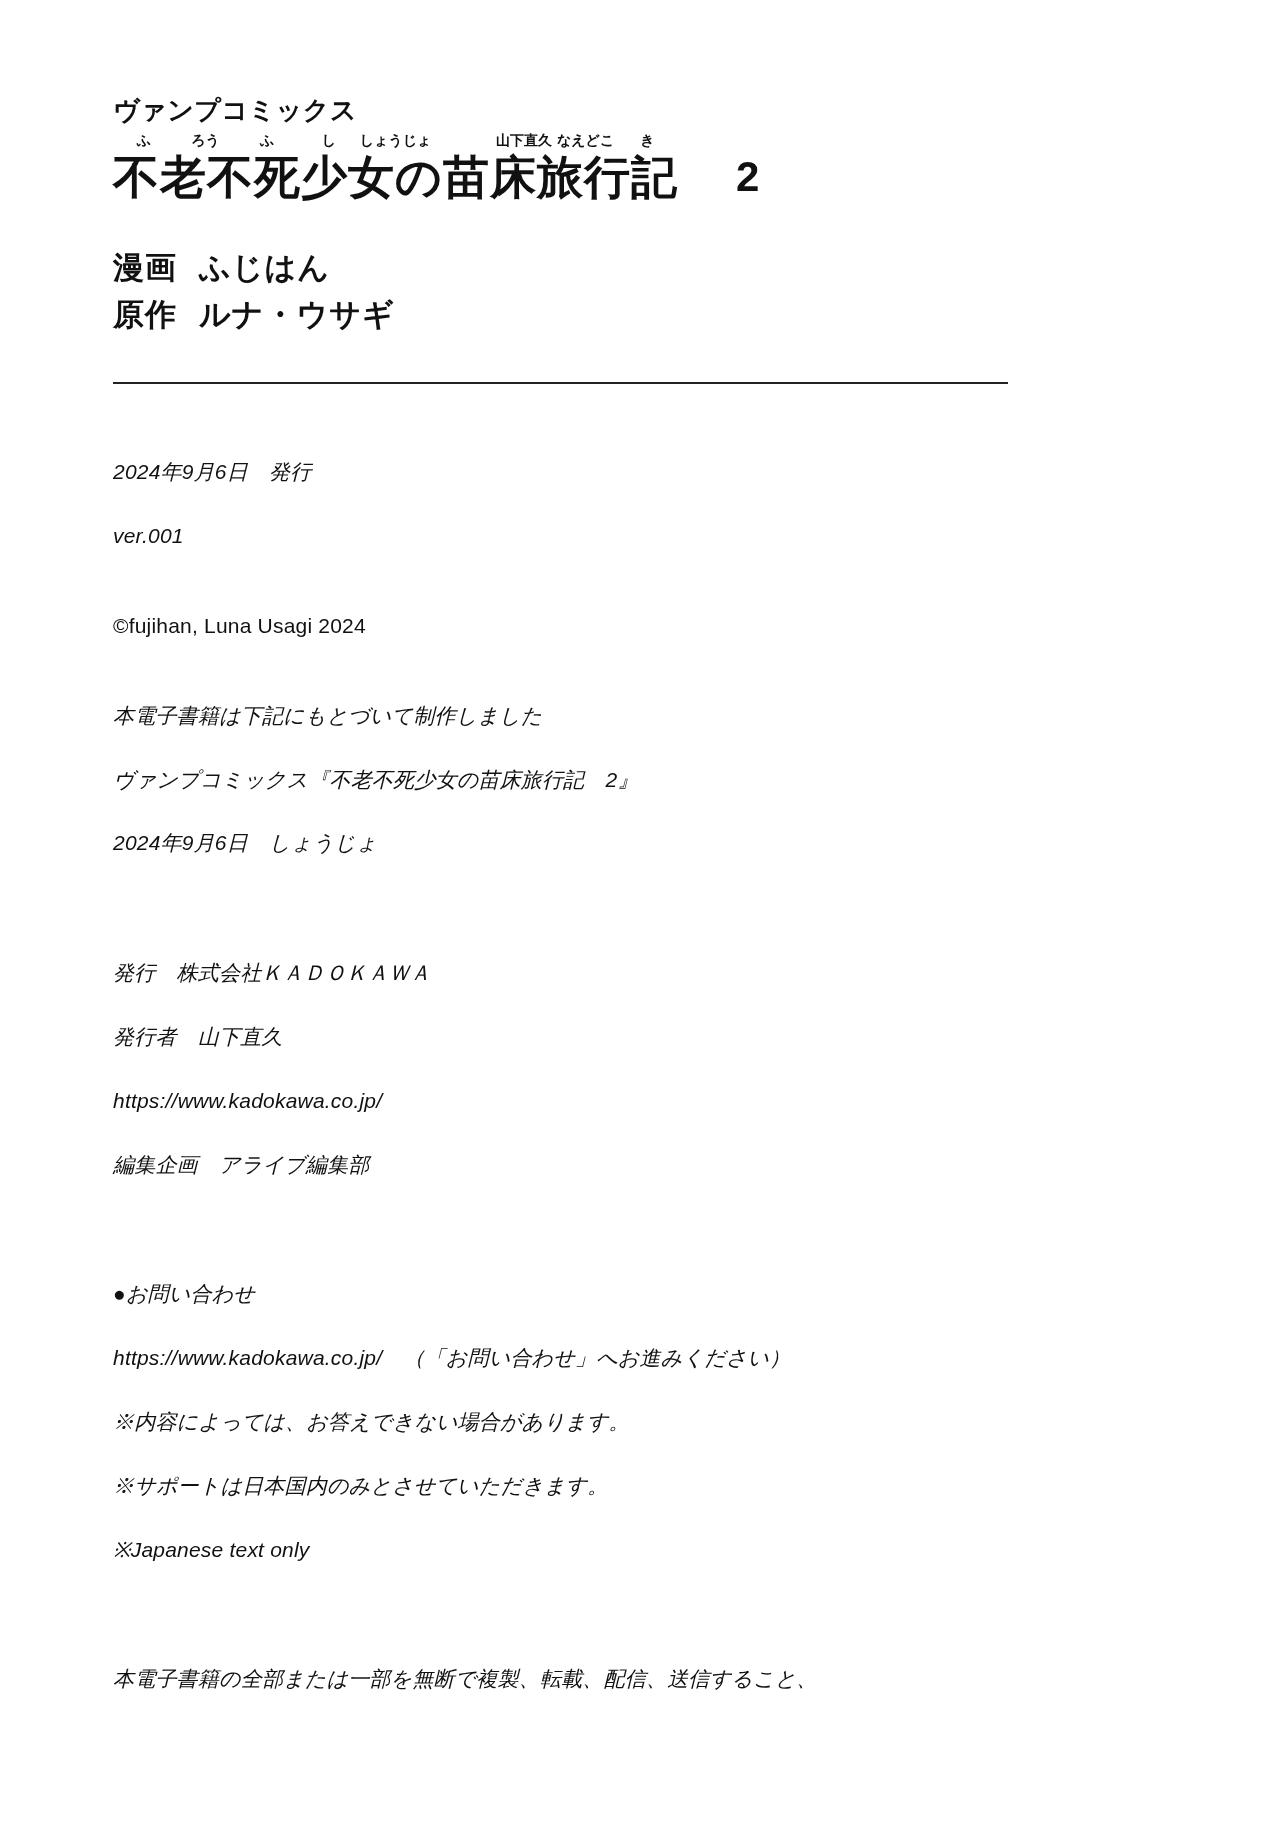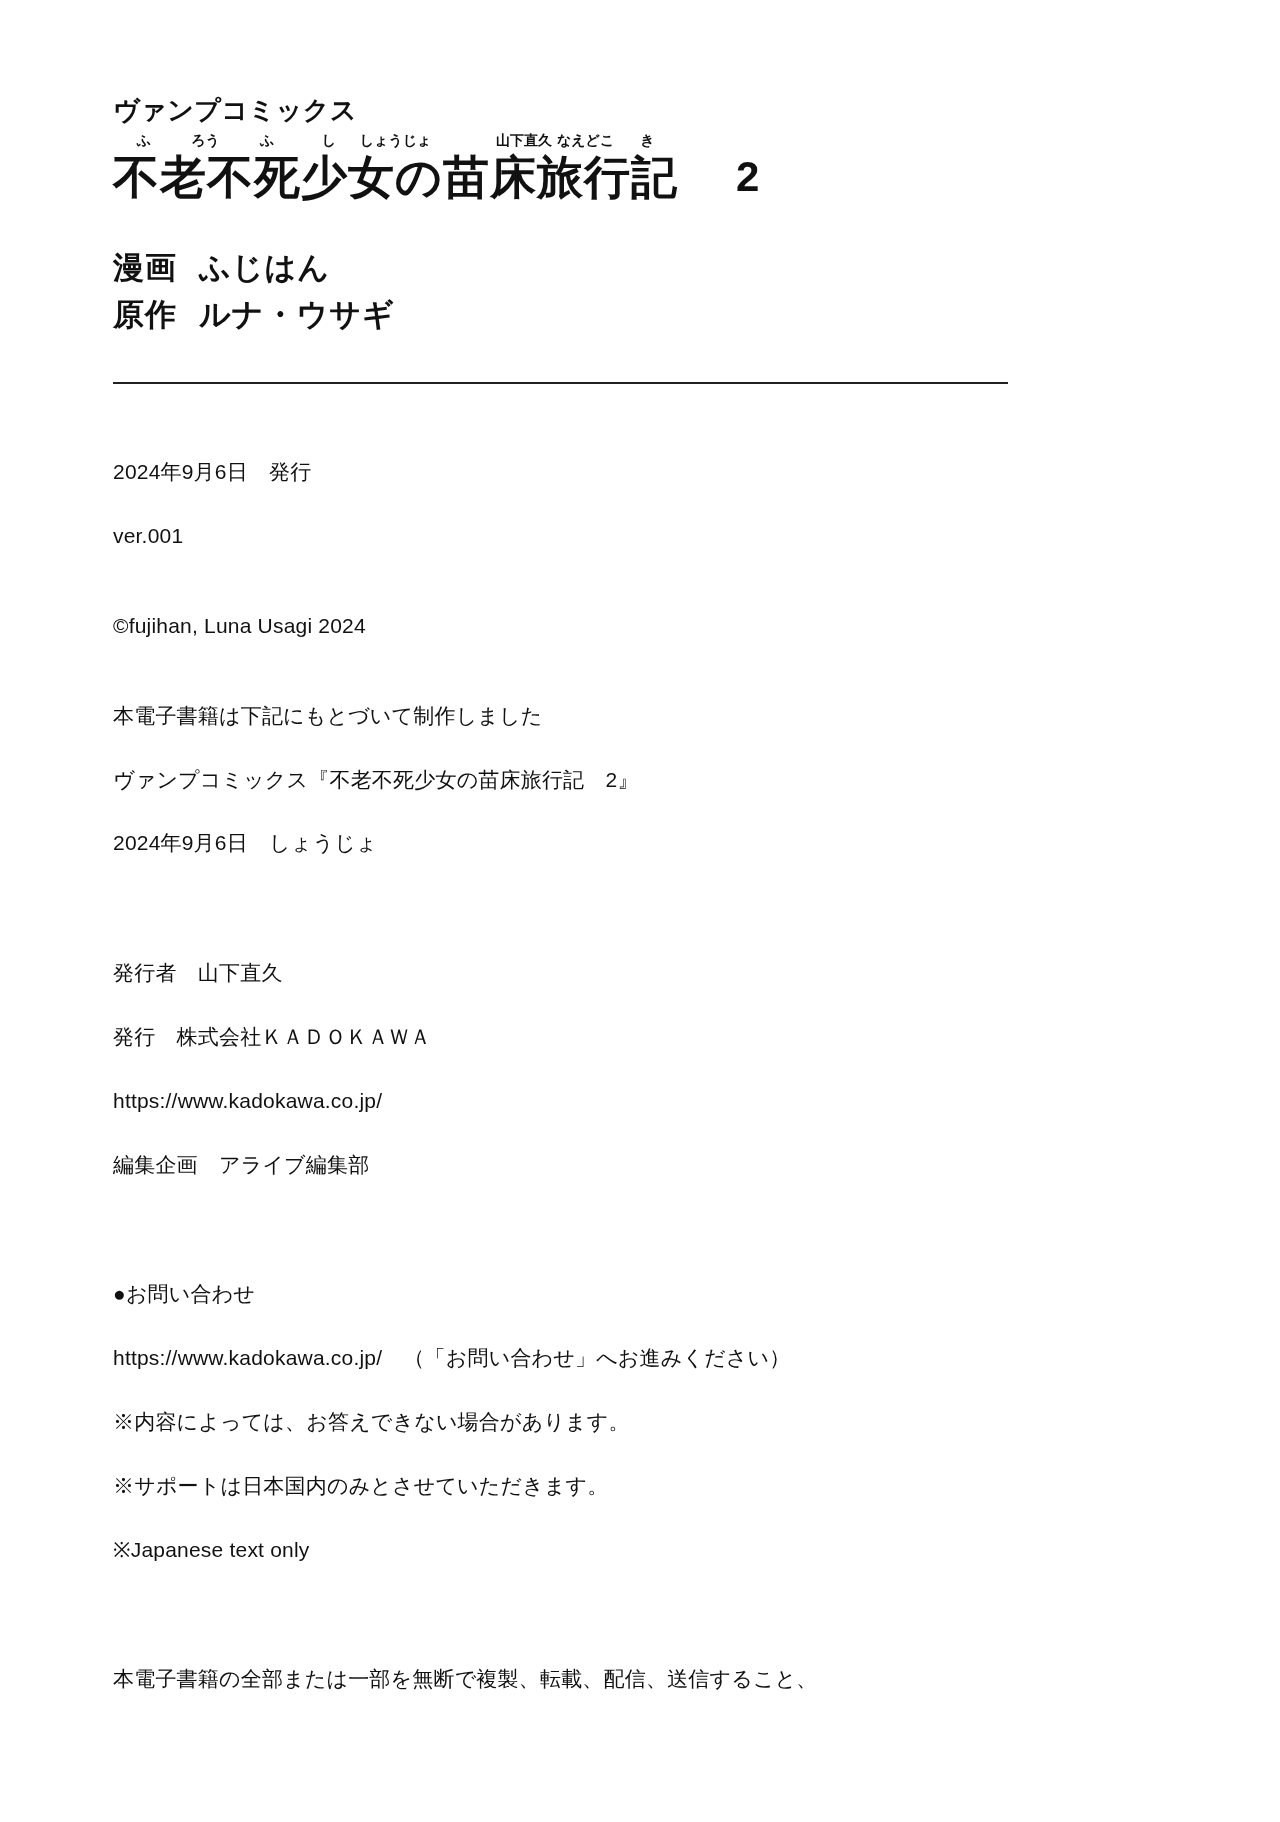--- a/index.html
+++ b/index.html
@@ -90,21 +90,21 @@
   .block {
     font-size: 21px;
     line-height: 1.52;
     letter-spacing: 0.2px;
     margin: 0 0 30px 0;
     white-space: pre-line;
   }
   .block.tight { margin-bottom: 26px; }
   .block.loose { margin-bottom: 34px; }
 
-  .line { display: block; }
+  .line { display: block; font-style: italic; }
 </style>
 </head>
 <body>
 
 <div class="page">
 
   <div class="imprint">ヴァンプコミックス</div>
 
   <div class="title-row">
     <div class="title-main">
@@ -142,22 +142,22 @@
 
   <div class="block tight">©fujihan, Luna Usagi 2024</div>
 
   <div class="block loose">
     <span class="line">本電子書籍は下記にもとづいて制作しました</span>
     <span class="line">ヴァンプコミックス『不老不死少女の苗床旅行記　2』</span>
     <span class="line">2024年9月6日　しょうじょ</span>
   </div>
 
   <div class="block loose">
+    <span class="line">発行　株式会社ＫＡＤＯＫＡＷＡ</span>
     <span class="line">発行者　山下直久</span>
-    <span class="line">発行　株式会社ＫＡＤＯＫＡＷＡ</span>
     <span class="line">https://www.kadokawa.co.jp/</span>
     <span class="line">編集企画　アライブ編集部</span>
   </div>
 
   <div class="block loose">
     <span class="line">●お問い合わせ</span>
     <span class="line">https://www.kadokawa.co.jp/　（「お問い合わせ」へお進みください）</span>
     <span class="line">※内容によっては、お答えできない場合があります。</span>
     <span class="line">※サポートは日本国内のみとさせていただきます。</span>
     <span class="line">※Japanese text only</span>

